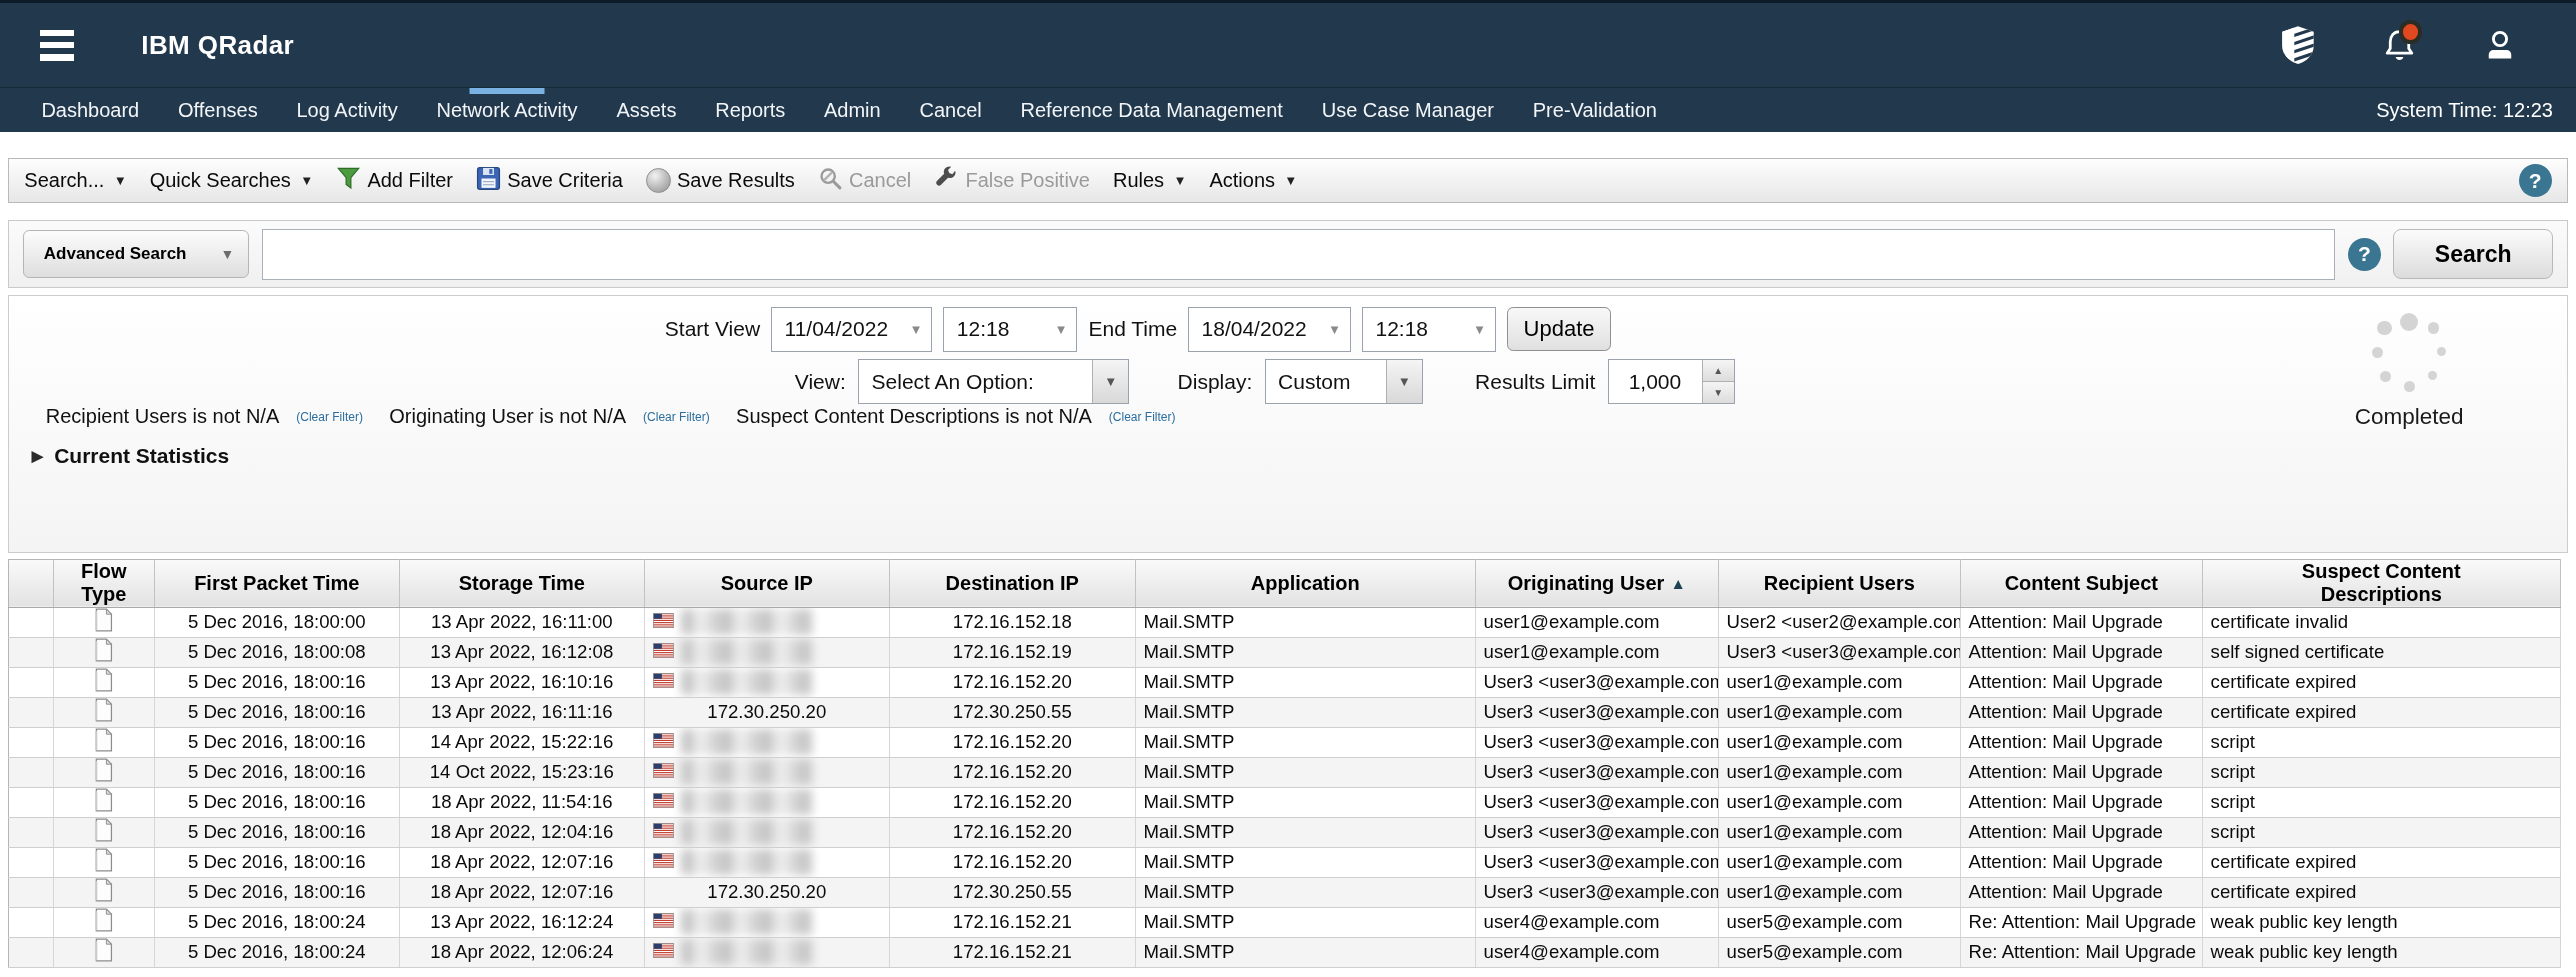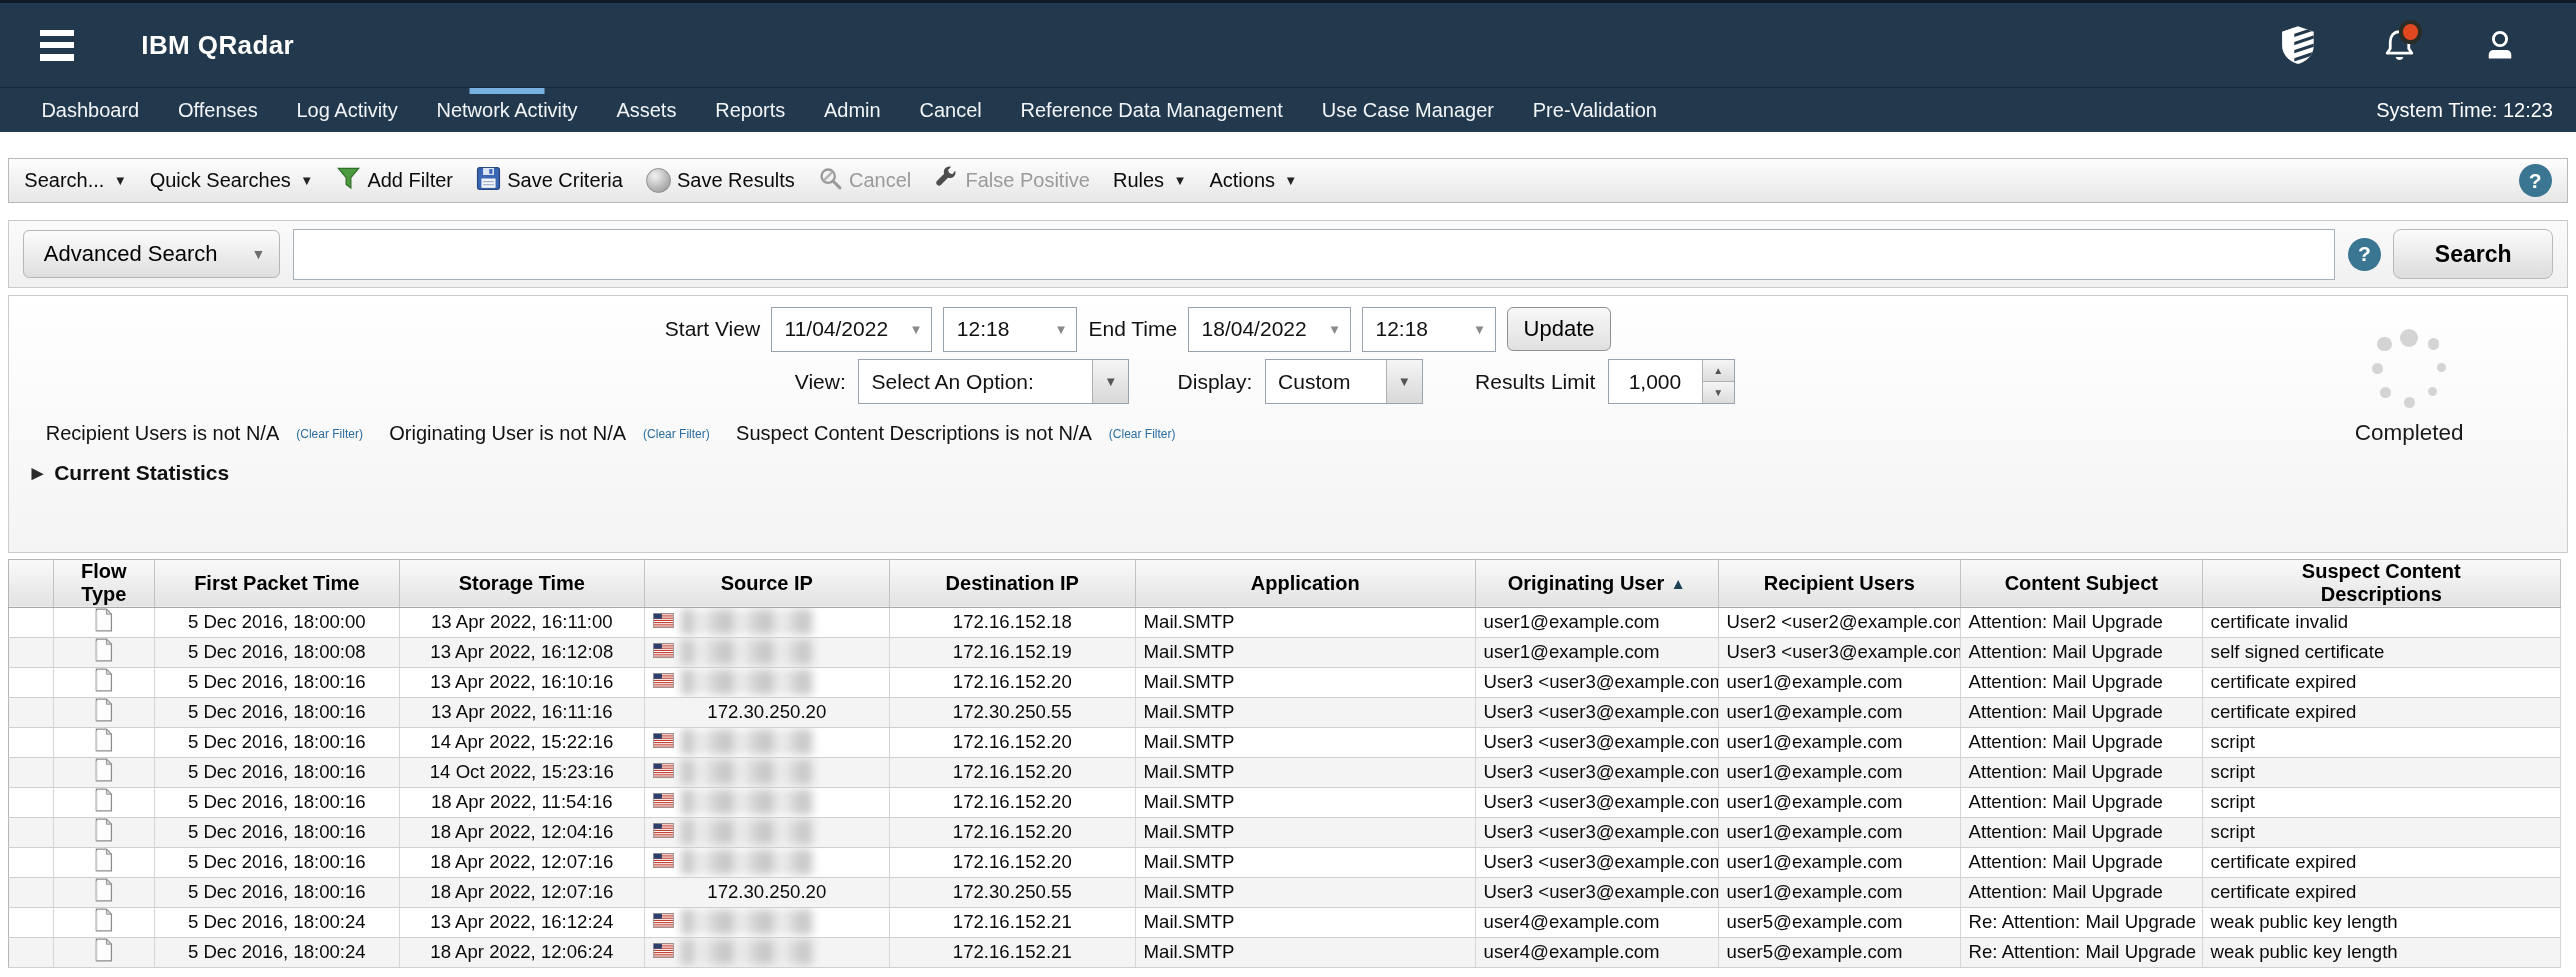--- a/index.html
+++ b/index.html
@@ -47,21 +47,21 @@
   .sphere { width:25px; height:25px; border-radius:50%;
     background:radial-gradient(circle at 35% 30%, #f2f2f2, #b9b9b9 55%, #8f8f8f); border:0.8px solid #8f8f8f; }
   
   .search-panel {
     margin:17px 7.8px 0 7.8px; height:68px; border:1.6px solid #c9c9c9;
     background:linear-gradient(#fbfbfb,#f0f0f0);
     display:flex; align-items:center; padding:0 14px; gap:12.4px;
   }
   .adv-btn { display:inline-flex; align-items:center; height:48px; border:1.6px solid #b5b5b5; border-radius:6.2px;
     background:linear-gradient(#fcfcfc,#dedede); cursor:pointer; padding:0; }
-  .adv-btn .lbl { font-size:22px; font-weight:normal; padding:0 20px; }
+  .adv-btn .lbl { font-size:17px; font-weight:bold; padding:0 20px; }
   .adv-btn .arrow-zone { width:42px; align-self:stretch; display:flex; align-items:center; justify-content:center;
     color:#6d6d6d; font-size:14px; }
   .search-input { flex:1; height:51px; border:1.6px solid #a8b0ba; background:#fff; font-size:22px;
     padding:0 12.4px; font-family:"Liberation Sans",sans-serif; }
   .search-btn { width:160px; height:50px; border:1.6px solid #b9b9b9; border-radius:8px;
     background:linear-gradient(#fbfbfb,#dcdcdc); font-size:23px; font-weight:bold; cursor:pointer;
     font-family:"Liberation Sans",sans-serif; }
   
   .criteria-panel {
     position:relative; margin:6.2px 7.8px 0 7.8px; height:258px; border:0.8px solid #cccccc;
@@ -77,26 +77,26 @@
   .fselect .btn-caret { width:36px; border-left:1.6px solid #b0b0b0; background:linear-gradient(#f5f5f5,#d8d8d8);
     display:flex; align-items:center; justify-content:center; color:#555; font-size:13.2px; cursor:pointer; }
   .update-btn { height:44px; padding:0 15.5px; border:1.6px solid #8f8f8f; border-radius:6.2px;
     background:linear-gradient(#f8f8f8,#e0e0e0); font-size:22px; cursor:pointer; font-family:"Liberation Sans",sans-serif; }
   .spinbox { display:inline-flex; align-items:stretch; border:1.6px solid #9aa3ad; background:#fff; height:45px; }
   .spinbox .val { display:flex; align-items:center; padding:0 20px; font-size:21px; min-width:93px; }
   .spin-btns { display:flex; flex-direction:column; border-left:1.6px solid #b0b0b0; }
   .spin-btns span { flex:1; width:31px; display:flex; align-items:center; justify-content:center;
     font-size:10px; color:#555; background:linear-gradient(#f5f5f5,#dcdcdc); cursor:pointer; }
   .spin-btns span:first-child { border-bottom:0.8px solid #b0b0b0; }
-  .status-area { position:absolute; right:92px; top:30px; width:132px; text-align:center; }
+  .status-area { position:absolute; right:92px; top:14px; width:132px; text-align:center; }
   .spinner { position:relative; width:87px; height:87px; margin:0 auto; }
   .spinner i { position:absolute; border-radius:50%; background:#d4d4d4; }
   .status-label { margin-top:7.8px; font-size:22.5px; color:#1a1a1a; }
   .cf-heading { margin:40px 0 0 23px; font-size:21px; font-weight:bold; }
-  .filters-row { margin:18px 0 0 37px; display:flex; align-items:center; gap:26.4px; }
+  .filters-row { margin:1px 0 0 37px; display:flex; align-items:center; gap:26.4px; }
   .filter-item { display:flex; align-items:center; gap:17px; }
   .filter-text { font-size:20px; color:#111; white-space:nowrap; }
   .clear-filter-link { font-size:12px; color:#2a6d9e; cursor:pointer; text-decoration:none; white-space:nowrap; }
   .current-stats { margin:15.5px 0 0 23px; font-size:21px; font-weight:bold; display:flex; align-items:center; gap:11px; cursor:pointer; }
   .tri { font-size:14.8px; color:#2b2b2b; }
   
   .flow-table { margin:6.2px 7.8px 0 7.8px; border-collapse:collapse; table-layout:fixed; width:2553px;
     border:0.8px solid #b5b5b5; background:#fff; }
   .flow-table th {
     height:48px; background:linear-gradient(#fafafa,#e2e2e2); font-size:20px; font-weight:bold; color:#000;

